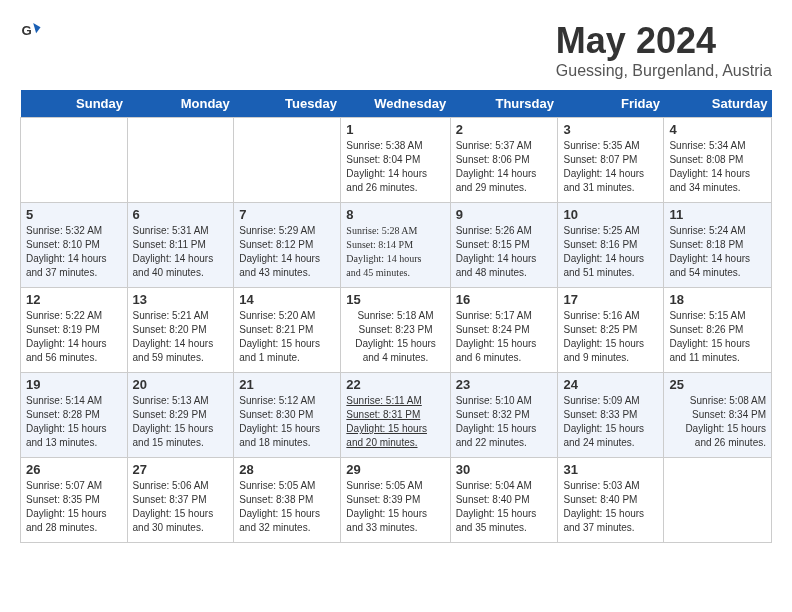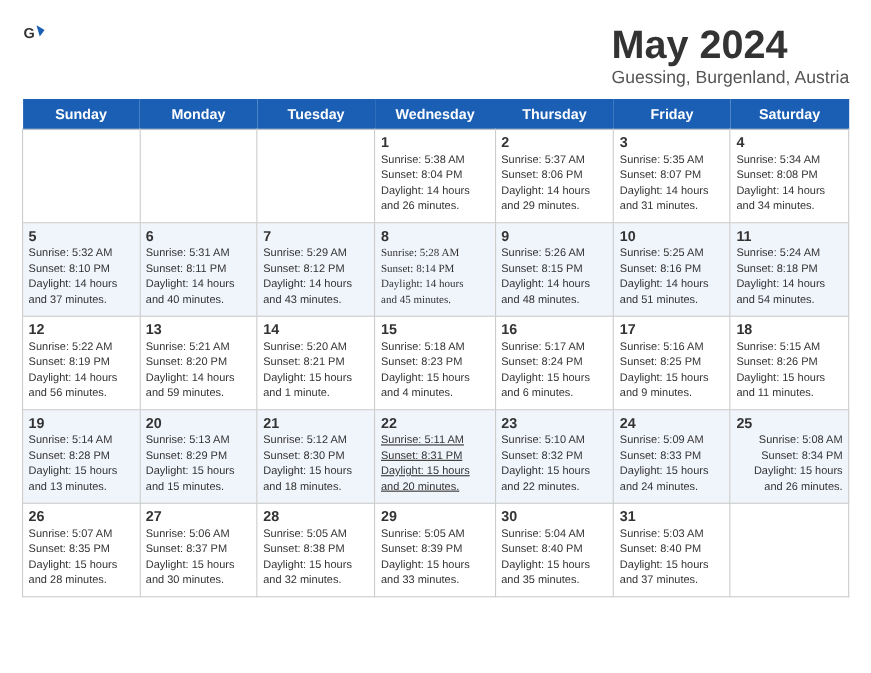--- a/index.html
+++ b/index.html
@@ -39,21 +39,21 @@
     }
     table {
       width: 100%;
       border-collapse: collapse;
       font-size: 11px;
     }
     thead th {
       background-color: #1a5fb4;
       color: white;
       padding: 6px 4px;
-      text-align: center;
+      text-align: right;
       font-size: 13px;
       font-weight: bold;
     }
     tbody tr {
       vertical-align: top;
     }
     tbody td {
       border: 1px solid #ccc;
       padding: 4px 5px;
       height: 85px;
@@ -211,21 +211,21 @@
         </td>
         <td>
           <span class="day-num">14</span>
           <div class="day-info" style="white-space: pre-line;">Sunrise: 5:20 AM
 Sunset: 8:21 PM
 Daylight: 15 hours
 and 1 minute.</div>
         </td>
         <td>
           <span class="day-num">15</span>
-          <div class="day-info" style="white-space: pre-line;">Sunrise: 5:18 AM
+          <div class="day-info" style="white-space: pre-line; text-align: center;">Sunrise: 5:18 AM
 Sunset: 8:23 PM
 Daylight: 15 hours
 and 4 minutes.</div>
         </td>
         <td>
           <span class="day-num">16</span>
           <div class="day-info" style="white-space: pre-line;">Sunrise: 5:17 AM
 Sunset: 8:24 PM
 Daylight: 15 hours
 and 6 minutes.</div>

